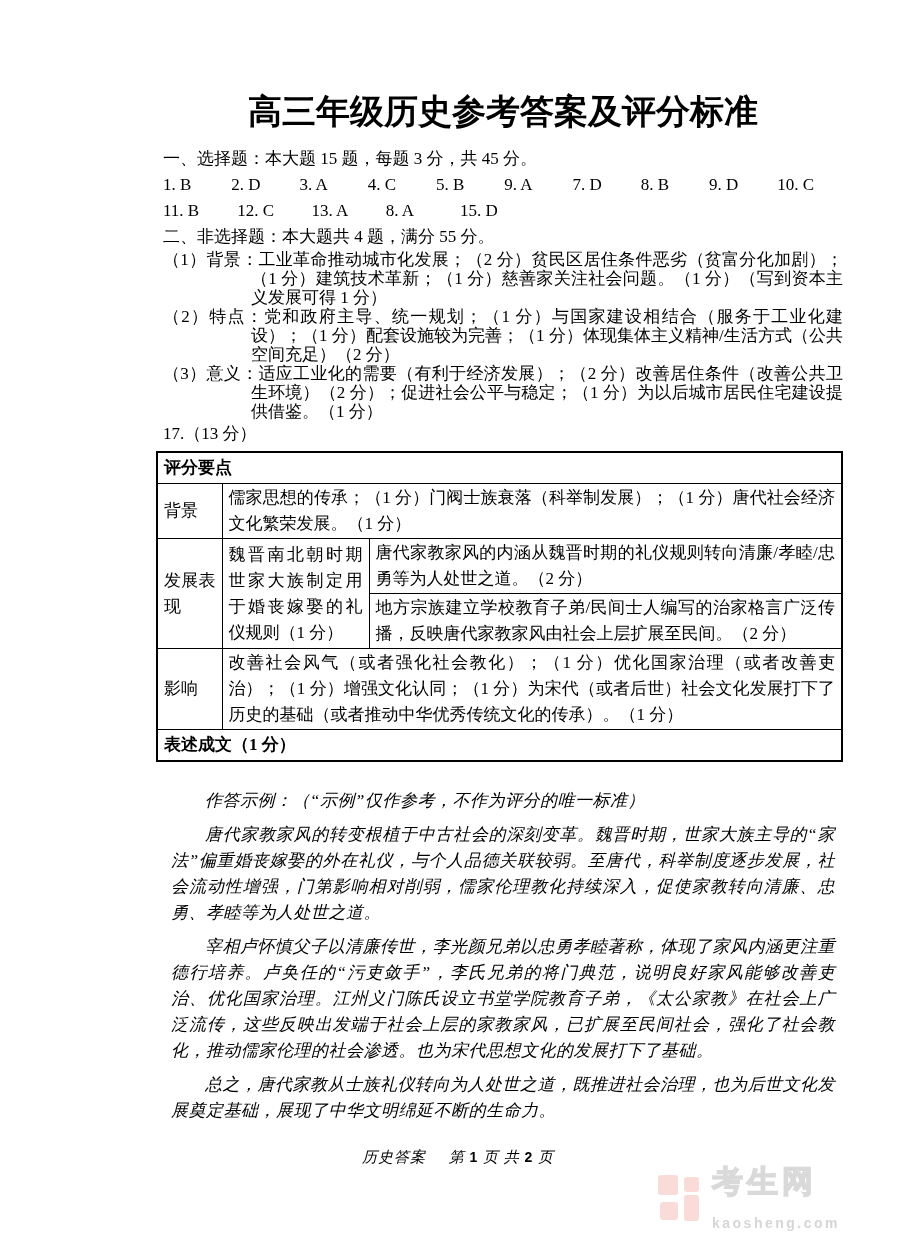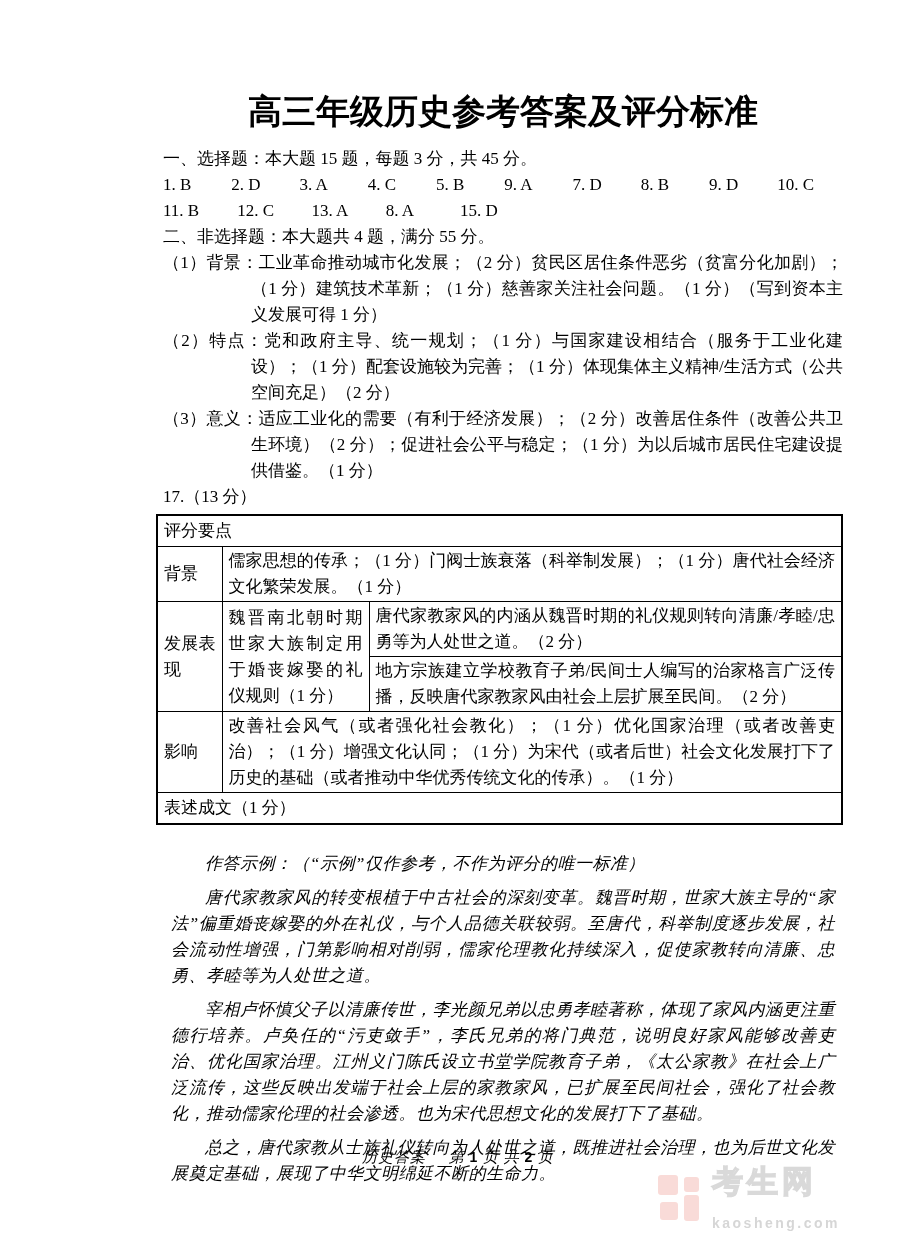--- a/index.html
+++ b/index.html
@@ -13,33 +13,33 @@
   .doc-title {
     margin:0 0 12px 0; text-align:center;
     font-size:34px; line-height:44px; font-weight:bold;
   }
   .line { font-size:17px; line-height:26px; }
   .answers-row { font-size:17px; line-height:26px; white-space:nowrap; }
   .answers-row .ans { display:inline-block; }
   .row1 .ans { width:64px; }
   .row2 .ans { width:70px; }
   .q-item {
-    font-size:17px; line-height:26px; text-align:justify;
+    font-size:17px; line-height:19px; text-align:justify;
     padding-left:88px; text-indent:-88px;
   }
   table.scoring {
     border-collapse:collapse; width:687px; margin:4px 0 0 -7px;
     table-layout:fixed;
   }
   table.scoring td {
     border:1px solid #000; font-size:17px; line-height:26px;
     padding:1px 6px; text-align:justify; vertical-align:middle;
   }
   table.scoring { border:2px solid #000; }
-  td.th-cell, td.tf-cell { text-align:center; height:28px; padding:1px 4px; }
+  td.th-cell, td.tf-cell { text-align:center; height:28px; padding:1px 4px;font-weight:bold; }
   td.lab-cell { text-align:center; vertical-align:middle; padding:1px 4px; }
   col.c1 { width:65px; }
   col.c2 { width:147px; }
   .sample { margin-top:26px; font-style:italic; }
   .sample p {
     margin:8px; font-size:17px; line-height:26px; text-align:justify;
     text-indent:2em; letter-spacing:0.5px;
   }
   .page-footer {
     position:absolute; left:0; top:1148px; width:100%;

